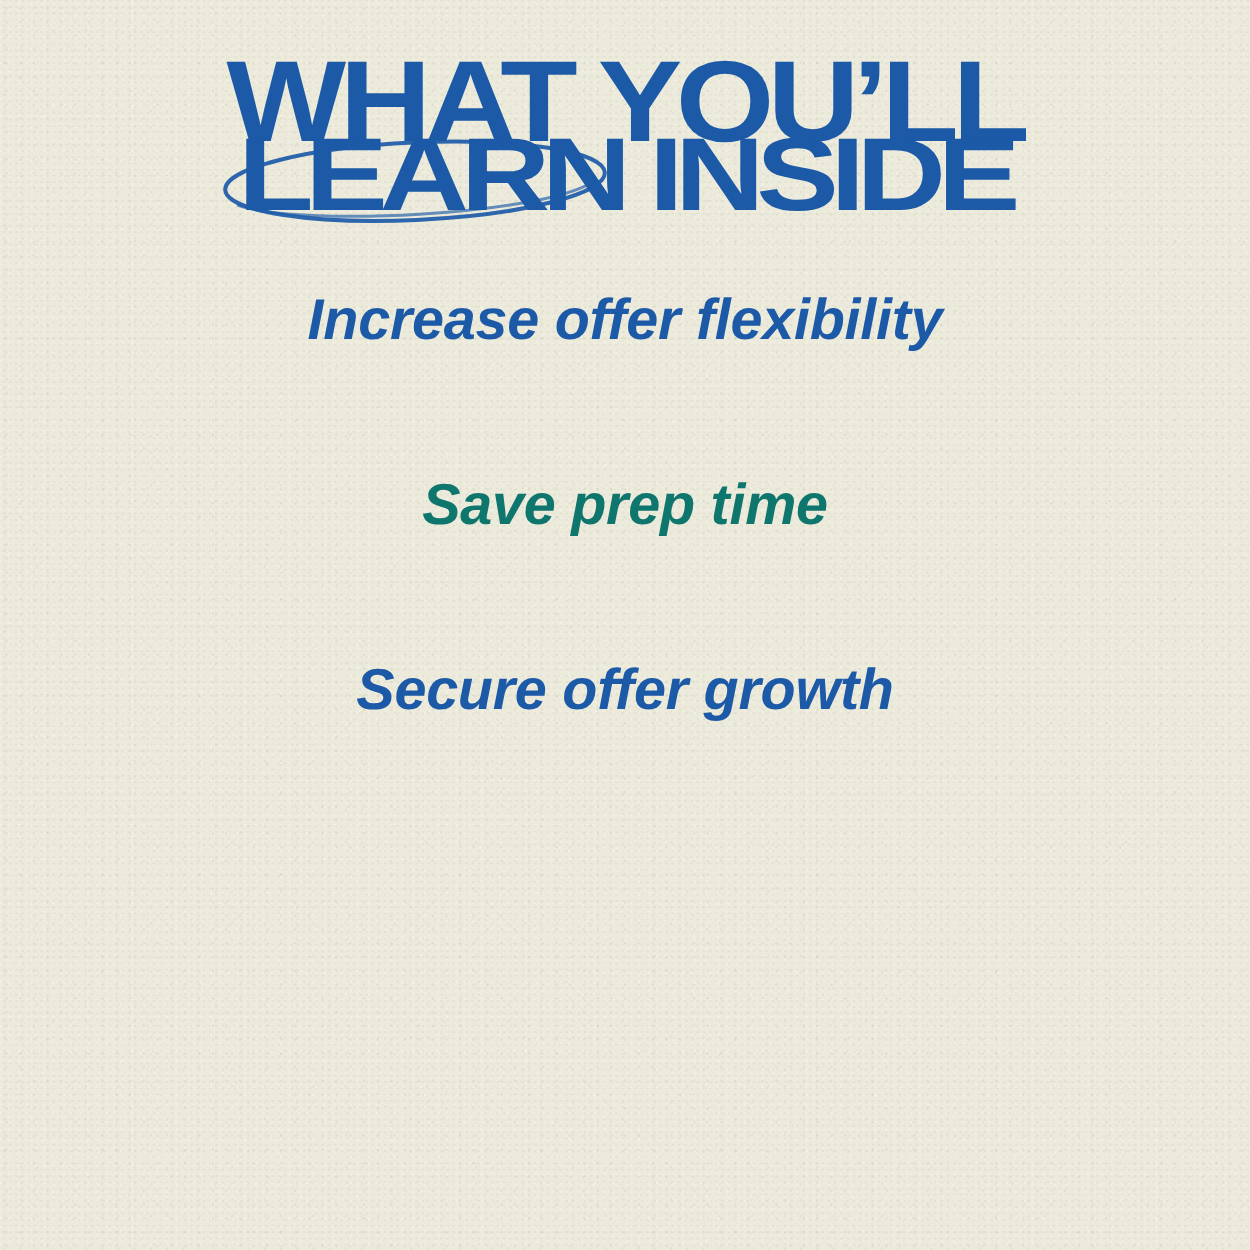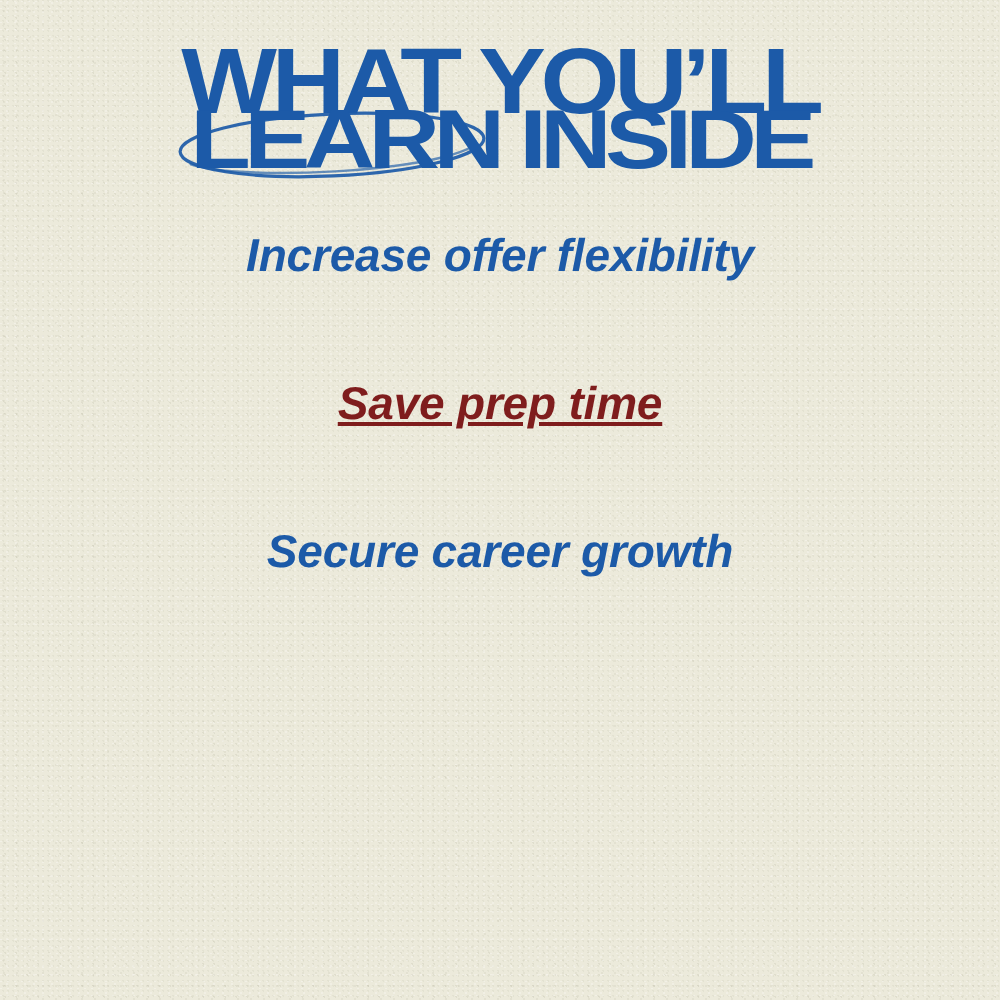--- a/index.html
+++ b/index.html
@@ -105,23 +105,23 @@
   </div>
 
   <div class="benefits">
 
     <div class="benefit-row">
       <span class="benefit-text" style="color: rgb(28, 90, 168);">Increase offer flexibility</span>
     </div>
 
 
     <div class="benefit-row">
-      <span class="benefit-text" style="color: #7f1d1d; text-decoration: underline;">Save prep time</span>
+      <span class="benefit-text" style="color: #0f766e;">Save prep time</span>
     </div>
 
 
     <div class="benefit-row">
-      <span class="benefit-text" style="color: rgb(28, 90, 168);">Secure career growth</span>
+      <span class="benefit-text" style="color: rgb(28, 90, 168);">Secure offer growth</span>
     </div>
 
   </div>
 
 </div>
 
 </body></html>

